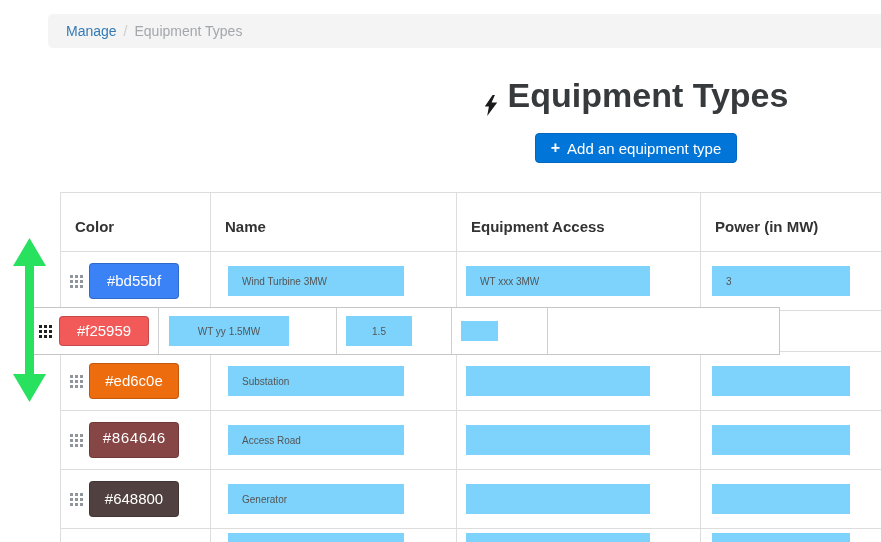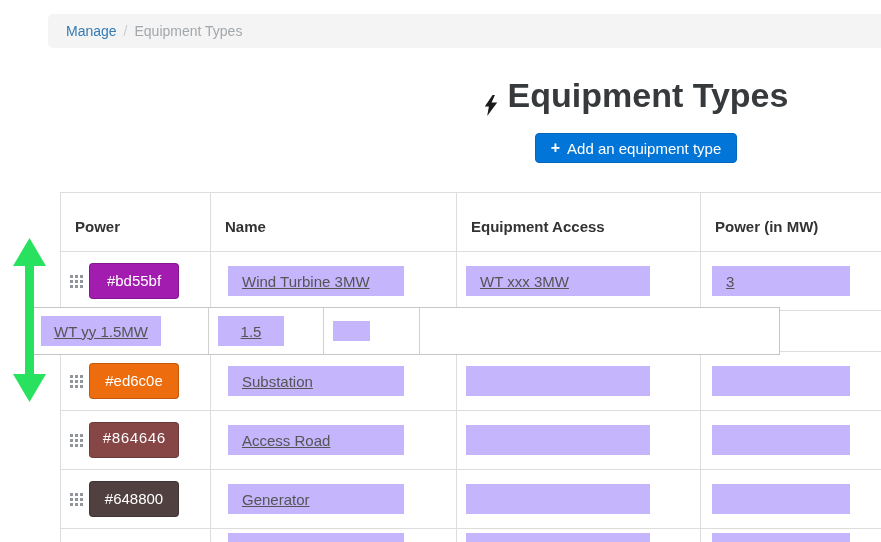--- a/index.html
+++ b/index.html
@@ -58,23 +58,23 @@
                 0 5px currentColor, 5px 5px currentColor, 10px 5px currentColor,
                 0 10px currentColor, 5px 10px currentColor, 10px 10px currentColor;
   }
   .swatch {
     margin-left: 6px; width: 90px; height: 36px; border-radius: 4px;
     border: 1px solid rgba(0,0,0,0.18);
     color: #fff; font-size: 15px; text-align: center; line-height: 34px; cursor: pointer;
   }
 
   input.cellinput {
-    display: block; height: 30px; border: none; background: #c4b5fd;
-    font-size: 15px; color: #555; font-family: "Liberation Sans", sans-serif;
-    margin-top: 14px; padding: 0 14px; text-decoration: underline;
+    display: block; height: 30px; border: none; background: #7dd3fc;
+    font-size: 10px; color: #555; font-family: "Liberation Sans", sans-serif;
+    margin-top: 14px; padding: 0 14px;
   }
   td.c-name input { margin-left: 17px; width: 176px; }
   td.c-model input { margin-left: 9px; width: 184px; }
   td.c-power input { margin-left: 11px; width: 138px; }
   tr.partial input { margin-top: 4px; }
 
   
   .drag-float {
     position: absolute; left: 30px; top: 307px; width: 750px; height: 48px;
     background: #fff; border: 1px solid #c6c6c6; display: flex; z-index: 20; cursor: grabbing;
@@ -120,33 +120,33 @@
 <div class="tbl-wrap">
   <table>
     <colgroup>
         <col class="c1">
         <col class="c2">
         <col class="c3">
         <col class="c4">
       </colgroup>
     <tbody>
         <tr>
-      <th>Power</th>
+      <th>Color</th>
       <th>Name</th>
       <th>Equipment Access</th>
       <th>Power (in MW)</th>
     </tr>
 
     <tr>
       <td>
             <div class="colorcell">
         <span class="grip-wrap">
                 <span class="grip"></span>
               </span>
-        <span class="swatch" style="background: #a21caf;">#bd55bf</span>
+        <span class="swatch" style="background: #3b82f6;">#bd55bf</span>
       </div>
           </td>
       <td class="c-name">
             <input class="cellinput" value="Wind Turbine 3MW" style="">
           </td>
       <td class="c-model">
             <input class="cellinput" value="WT xxx 3MW" style="">
           </td>
       <td class="c-power">
             <input class="cellinput" value="3" style="">
@@ -229,20 +229,26 @@
           </td>
       <td class="c-power">
             <input class="cellinput" value="" style="">
           </td>
     </tr>
   </tbody>
     </table>
 </div>
 
 <div class="drag-float">
+  <div class="df-cell df-c1">
+    <span class="grip-wrap dark">
+        <span class="grip"></span>
+      </span>
+    <span class="swatch" style="background: rgb(242, 89, 89);">#f25959</span>
+  </div>
   <div class="df-cell df-c3">
     <input class="cellinput" value="WT yy 1.5MW" style="">
   </div>
   <div class="df-cell df-c4">
     <input class="cellinput" value="1.5" style="">
   </div>
   <div class="df-cell df-c5">
     <input class="cellinput" value="" style="">
   </div>
   <div class="df-cell df-c6"></div>

